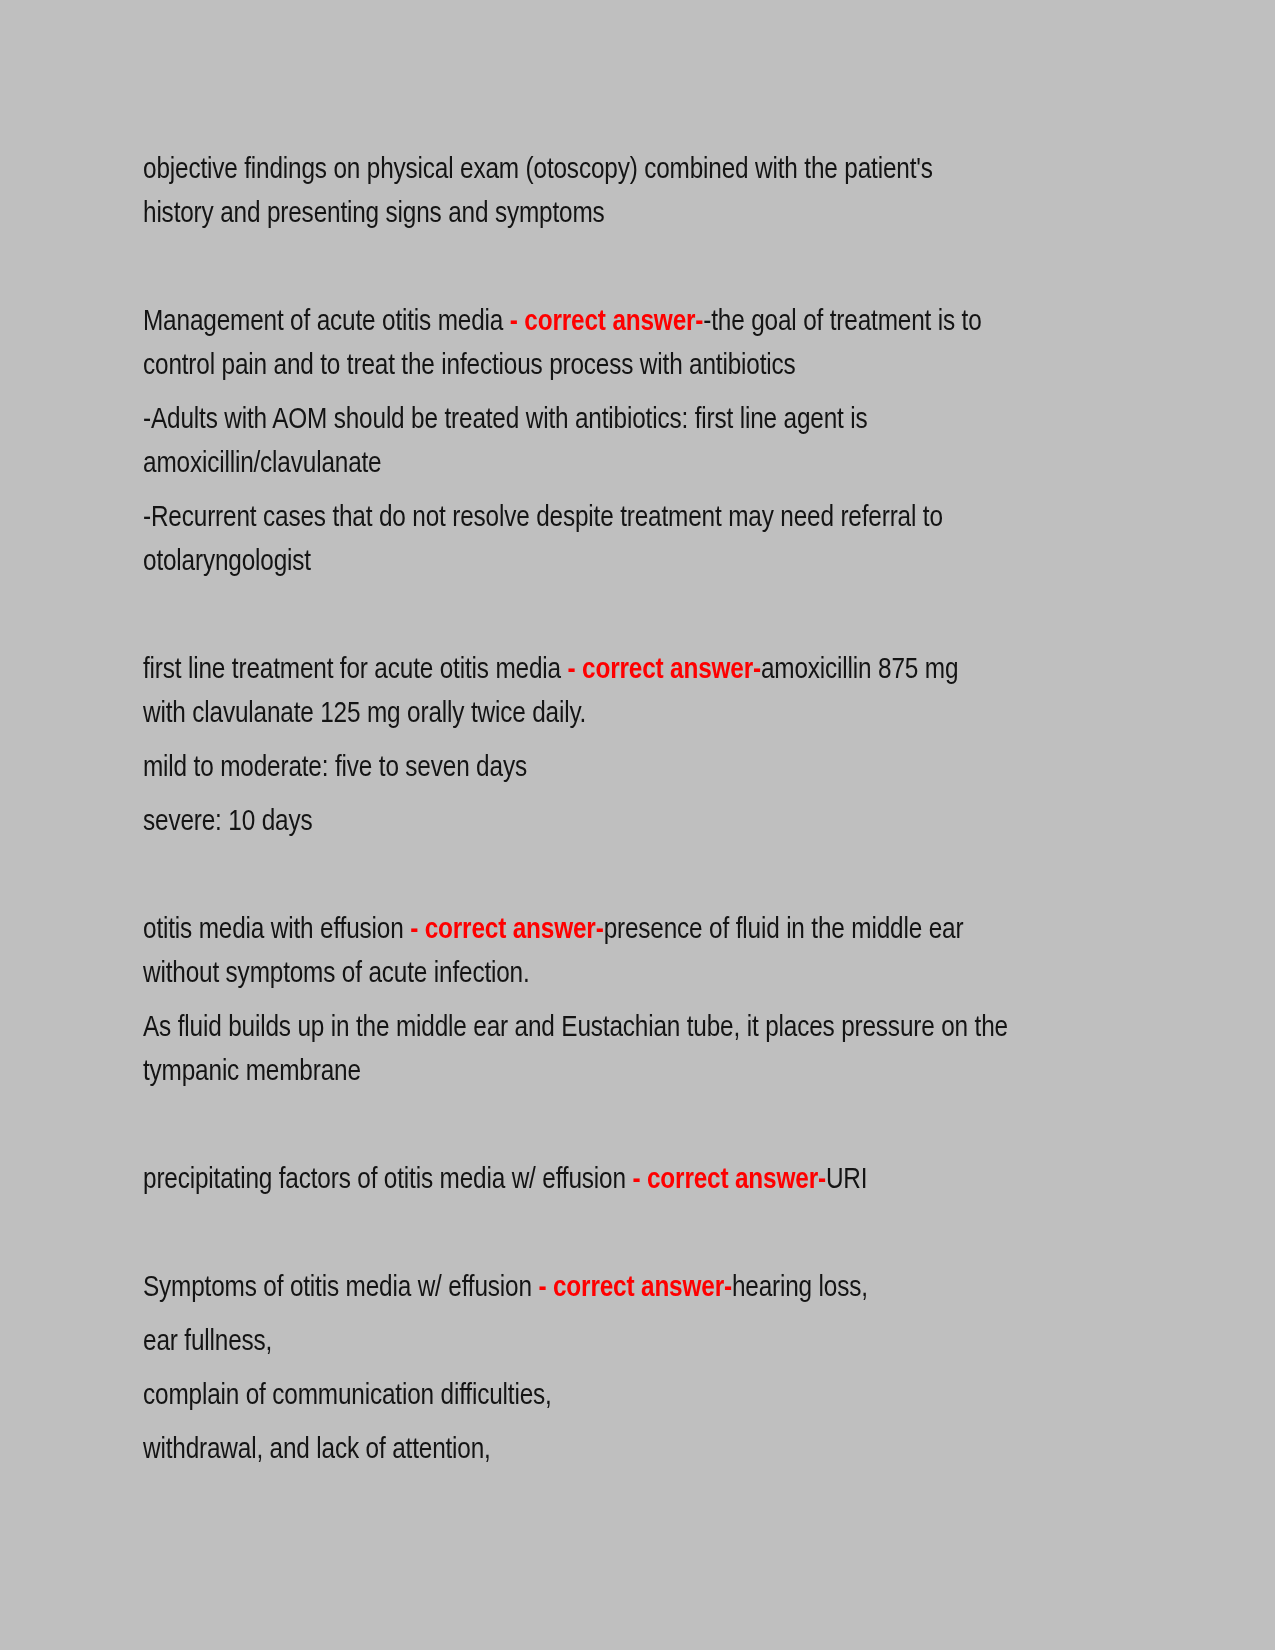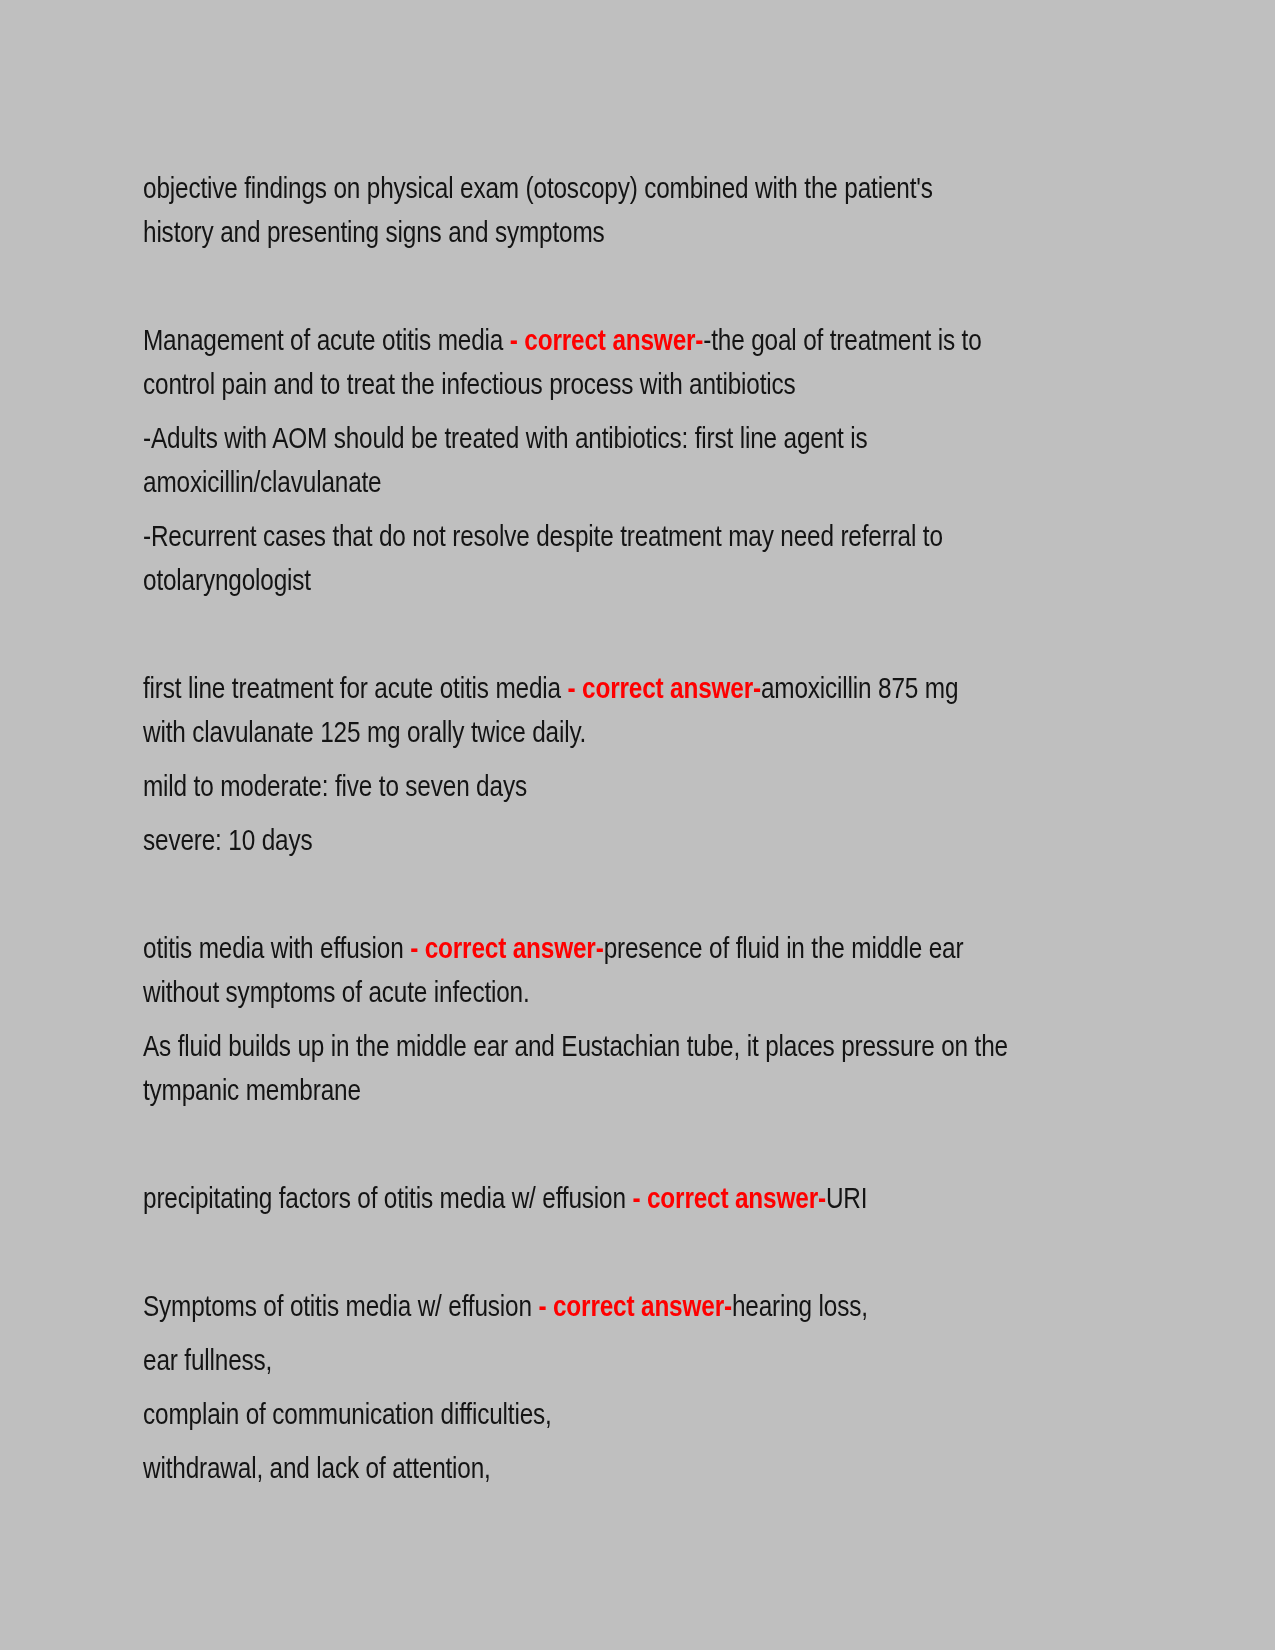--- a/index.html
+++ b/index.html
@@ -10,21 +10,20 @@
     width: 1275px;
     height: 1650px;
     background: var(--page-bg, #bfbfbf);
     overflow: hidden;
     position: relative;
   }
   .page {
     position: absolute;
     inset: 0;
     background: var(--page-bg, #bfbfbf);
-    margin-top: 20px;
   }
   .doc {
     position: absolute;
     left: 143px;
     top: 146px;
     width: 1290px;
     transform: scaleX(0.84);
     transform-origin: 0 0;
     font-family: "Liberation Sans", sans-serif;
     font-size: 29px;

